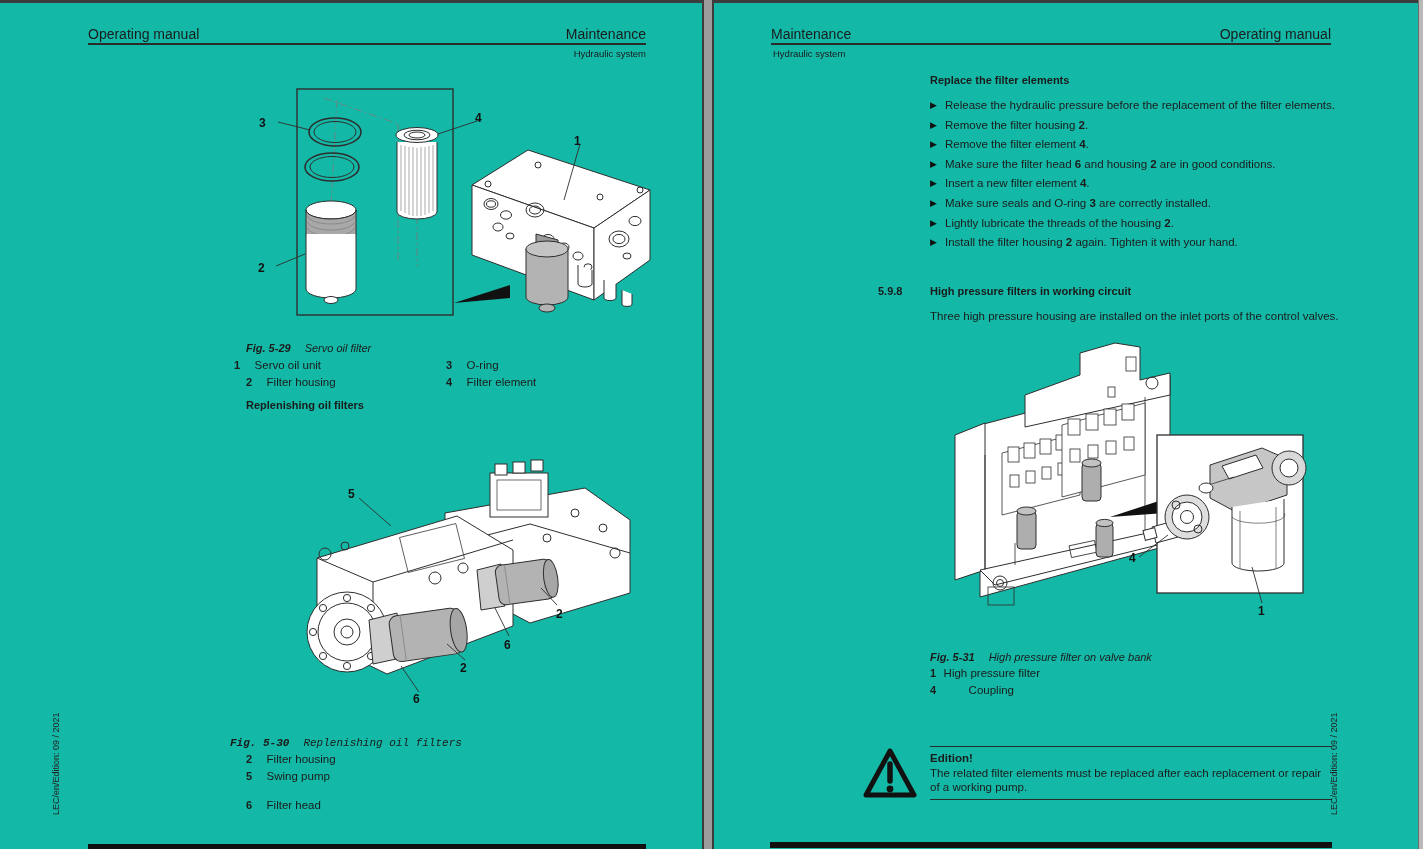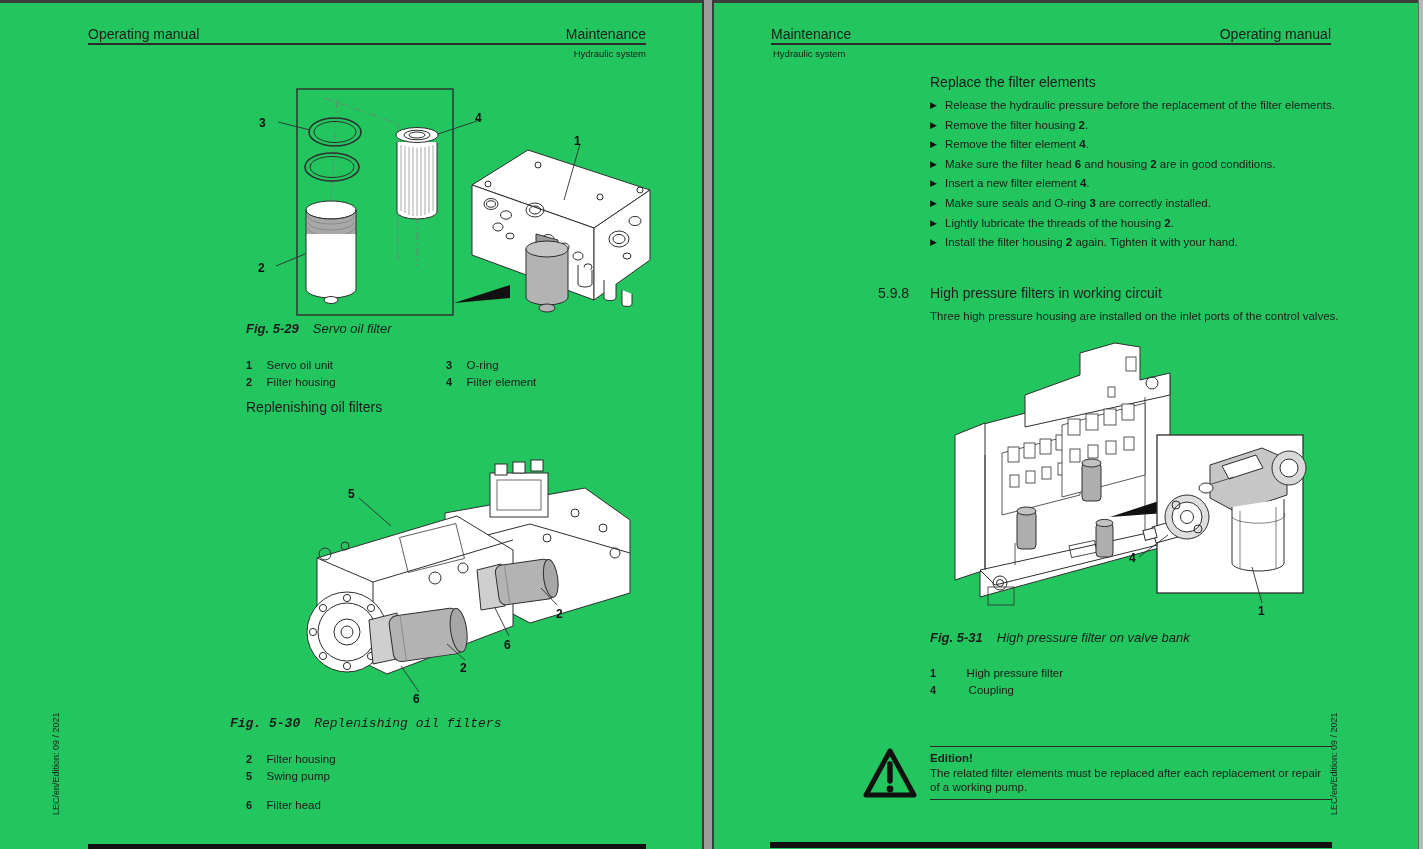--- a/index.html
+++ b/index.html
@@ -1,28 +1,28 @@
 <!DOCTYPE html>
 <html><head>
 <meta charset="utf-8">
 <style>
   html,body{margin:0;padding:0;background:#e8e8e8;}
-  .stage{position:relative;width:1423px;height:849px;background:#22c55e;overflow:hidden;
+  .stage{position:relative;width:1423px;height:849px;background:#14b8a6;overflow:hidden;
          font-family:"Liberation Sans",sans-serif;color:#1b1b1b;}
   .abs{position:absolute;}
   .topline{left:0;top:0;width:1423px;height:3px;background:#3c3c3c;}
   .gutter{left:702px;top:0;width:12px;height:849px;background:#9c9c9c;
           border-left:2px solid #3c3c3c;border-right:2px solid #3c3c3c;box-sizing:border-box;}
   .right-edge{left:1418px;top:0;width:5px;height:849px;background:#b8b8b8;border-left:1px solid #6a6a6a;box-sizing:border-box;}
   .hdr-row{display:flex;justify-content:space-between;font-size:14px;}
   .hdr-rule{height:2px;background:#2b2b2b;}
   .hdr-sub{font-size:9.5px;}
-  .h2{font-size:14px;font-weight:normal;}
+  .h2{font-size:11px;font-weight:bold;}
   .body-text{font-size:11.5px;line-height:14.2px;}
-  .caption{font-size:13px;font-style:italic;}
+  .caption{font-size:11px;font-style:italic;margin-top:21px;}
   .caption b{font-weight:bold;margin-right:14px;}
   .legend-num{font-size:11px;font-weight:bold;}
   .legend-text{font-size:11.5px;}
   .callout{position:absolute;font-size:12px;font-weight:bold;color:#111;}
   .bullets{display:flex;flex-direction:column;}
   .bullet-row{display:flex;align-items:flex-start;margin-bottom:5.4px;}
   .bullet-marker{width:15px;font-size:9px;line-height:14.2px;color:#111;flex:0 0 15px;}
   .bullet-text{font-size:11.5px;line-height:14.2px;}
   .vtext{position:absolute;transform-origin:0 100%;transform:rotate(-90deg);
          font-size:9px;white-space:nowrap;color:#222;height:12px;line-height:12px;}
@@ -128,21 +128,21 @@
   </svg>
   <span class="callout" style="left:259px;top:116px;">3</span>
   <span class="callout" style="left:258px;top:261px;">2</span>
   <span class="callout" style="left:475px;top:111px;">4</span>
   <span class="callout" style="left:574px;top:134px;">1</span>
 
   <div class="abs caption" style="left:246px;top:321px;">
     <b>Fig. 5-29</b><span>Servo oil filter</span>
   </div>
 
-  <div class="abs" style="left:246px;top:355px;">
+  <div class="abs" style="left:234px;top:355px;">
     <span class="legend-num">1</span>
     <span class="legend-text" style="margin-left:10px;">Servo oil unit</span>
   </div>
   <div class="abs" style="left:246px;top:372px;">
     <span class="legend-num">2</span>
     <span class="legend-text" style="margin-left:10px;">Filter housing</span>
   </div>
   <div class="abs" style="left:446px;top:355px;">
     <span class="legend-num">3</span>
     <span class="legend-text" style="margin-left:10px;">O-ring</span>
@@ -375,21 +375,21 @@
     </g>
   </svg>
   <span class="callout" style="left:1129px;top:551px;">4</span>
   <span class="callout" style="left:1258px;top:604px;">1</span>
 
   <div class="abs caption" style="left:930px;top:630px;">
     <b>Fig. 5-31</b><span>High pressure filter on valve bank</span>
   </div>
   <div class="abs" style="left:930px;top:663px;">
     <span class="legend-num">1</span>
-    <span class="legend-text" style="margin-left:26px;">High pressure filter</span>
+    <span class="legend-text" style="margin-left:3px;">High pressure filter</span>
   </div>
   <div class="abs" style="left:930px;top:680px;">
     <span class="legend-num">4</span>
     <span class="legend-text" style="margin-left:28px;">Coupling</span>
   </div>
 
 
   <svg class="abs" style="left:862px;top:747px;" width="56" height="54" viewBox="0 0 56 54" aria-label="caution warning triangle">
     <polygon points="28,4 52,48 4,48" fill="none" stroke="#111" stroke-width="5" stroke-linejoin="round"></polygon>
     <line x1="28" y1="17" x2="28" y2="34" stroke="#111" stroke-width="5.5" stroke-linecap="round"></line>

